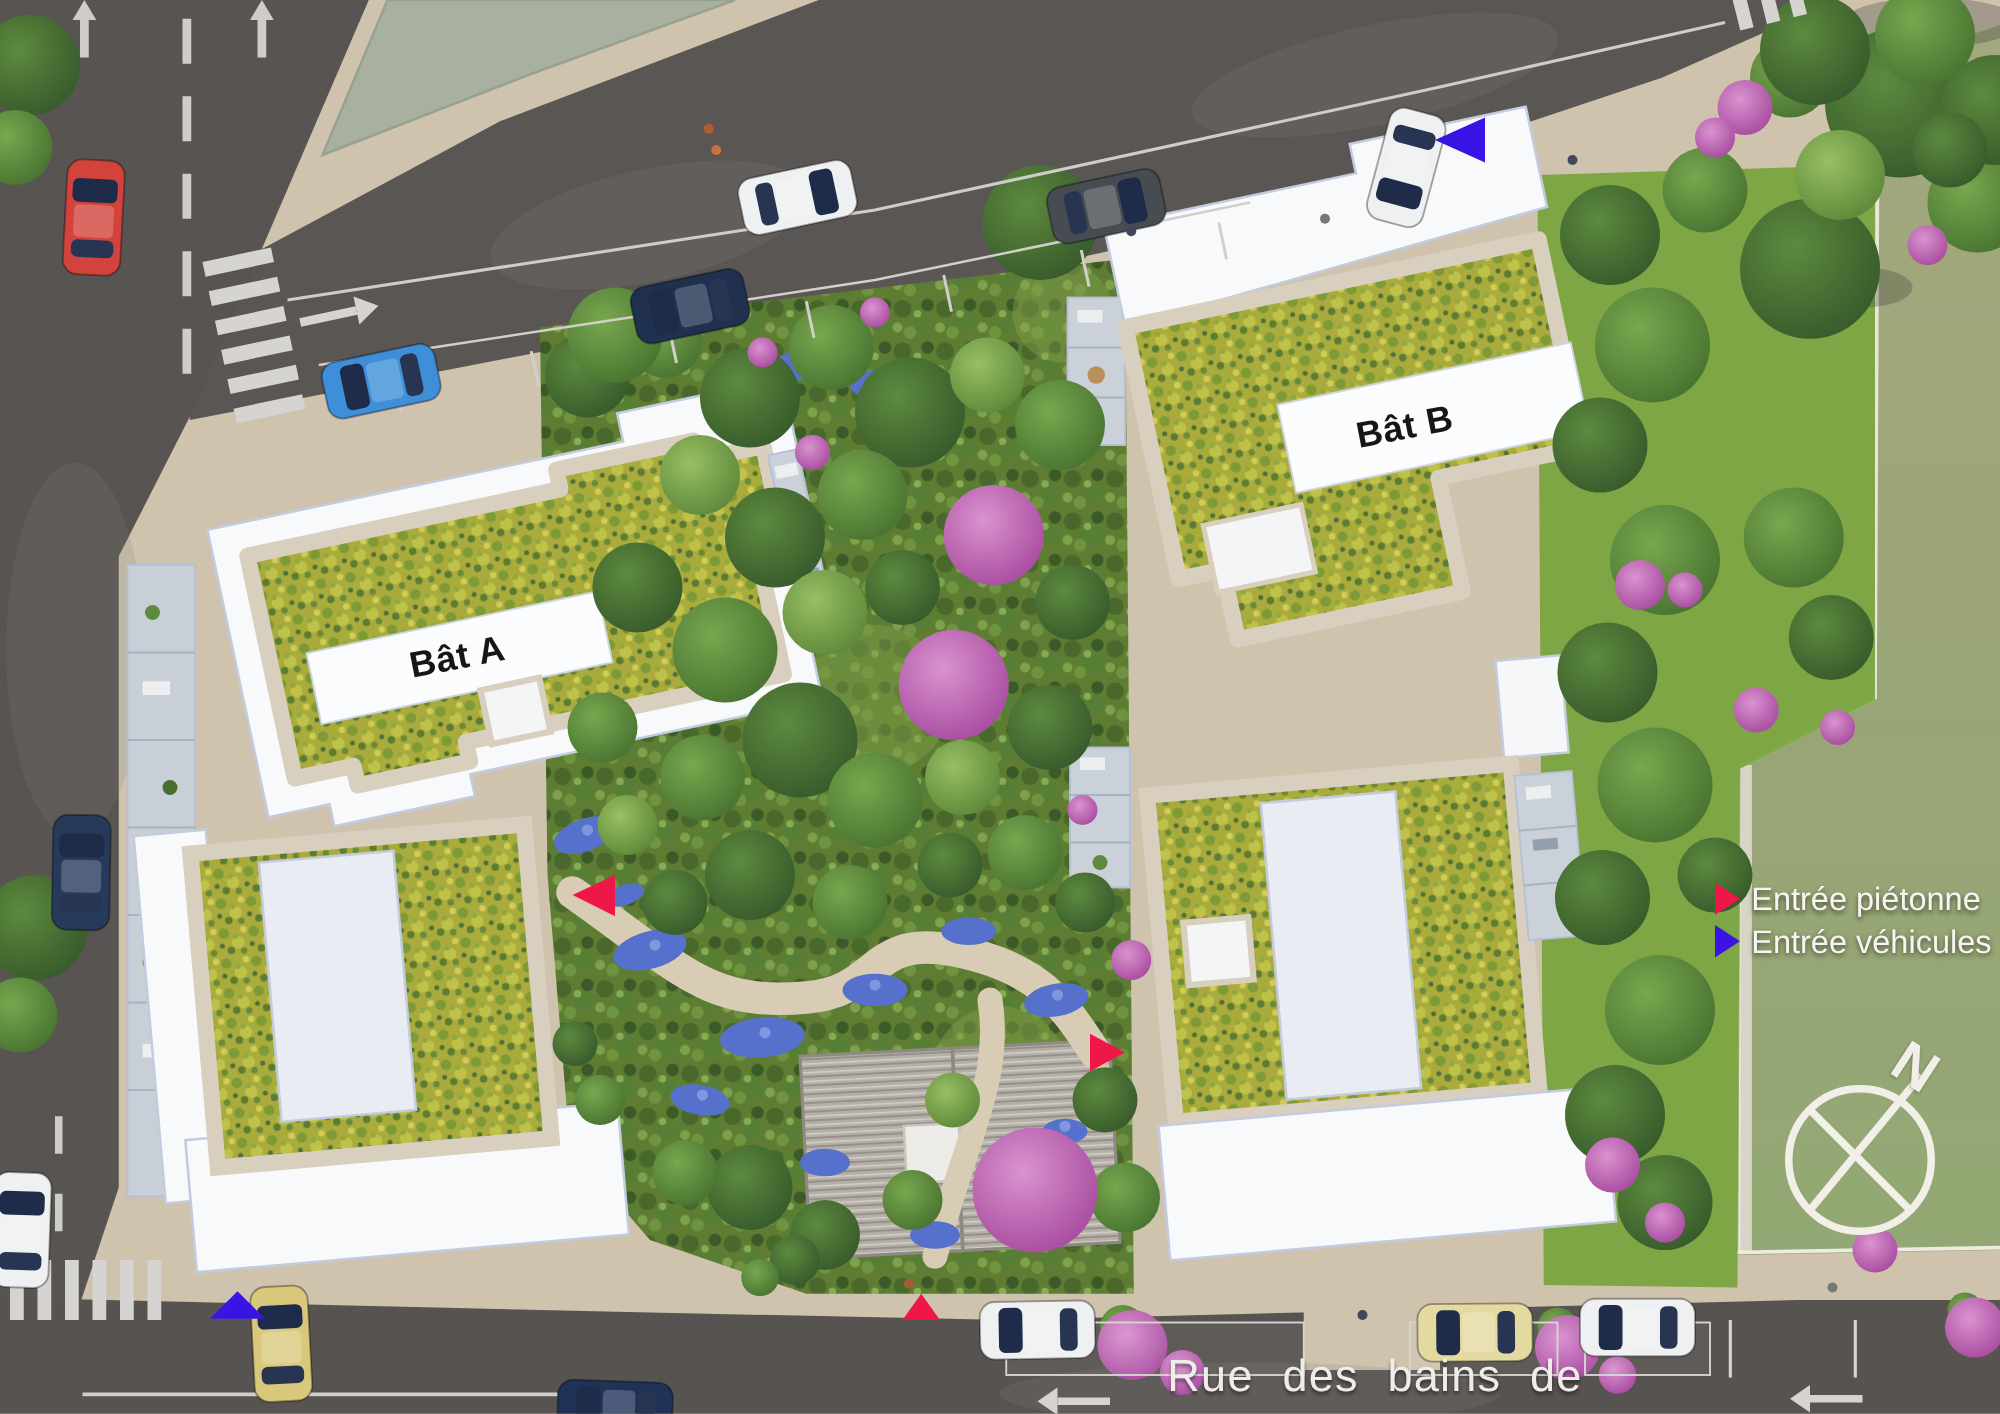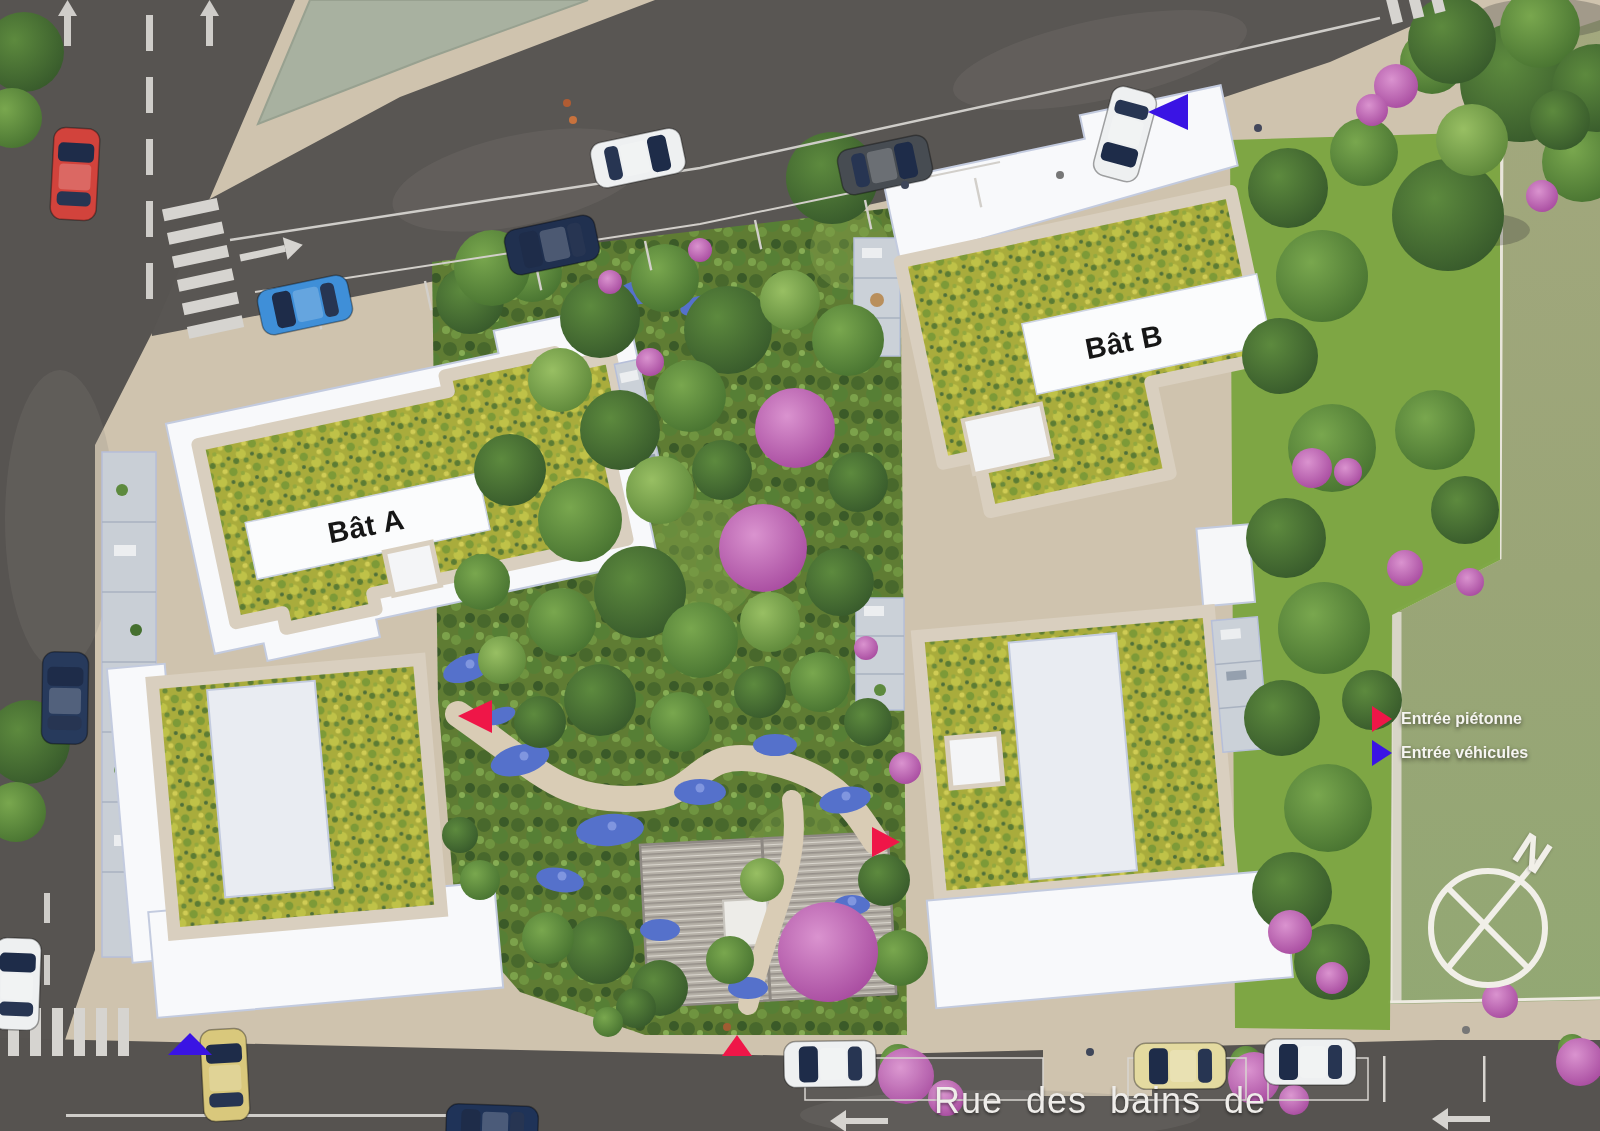--- a/index.html
+++ b/index.html
@@ -12,21 +12,21 @@
   .bat-label{
     width:160px;text-align:center;font-size:29px;font-weight:600;color:#161616;
     letter-spacing:.5px;
   }
   .bat-a{left:286px;top:510px;transform:rotate(-11deg);}
   .bat-b{left:1044px;top:326px;transform:rotate(-11deg);}
   .legend{position:absolute;left:1372px;top:702px;}
   .legend-row{display:flex;align-items:center;height:34px;}
   .legend-row svg{width:20px;height:26px;margin-right:9px;flex:0 0 auto;}
   .legend-row span{
-    font-size:16px;font-weight:700;color:#f6f5f1;line-height:1;
+    font-size:26px;font-weight:400;color:#f6f5f1;line-height:1;
     text-shadow:0 2px 4px rgba(45,45,35,.8);white-space:nowrap;
   }
   .street-name{
     position:absolute;left:930px;top:1080px;width:340px;text-align:center;
     font-size:36px;color:#efedea;word-spacing:12px;letter-spacing:1px;
     text-shadow:0 2px 3px rgba(0,0,0,.45);
   }
   .compass-n{
     position:absolute;left:1516px;top:826px;font-size:46px;font-weight:700;
     color:#f1efe8;transform:rotate(33deg);text-shadow:0 1px 3px rgba(60,60,50,.4);

